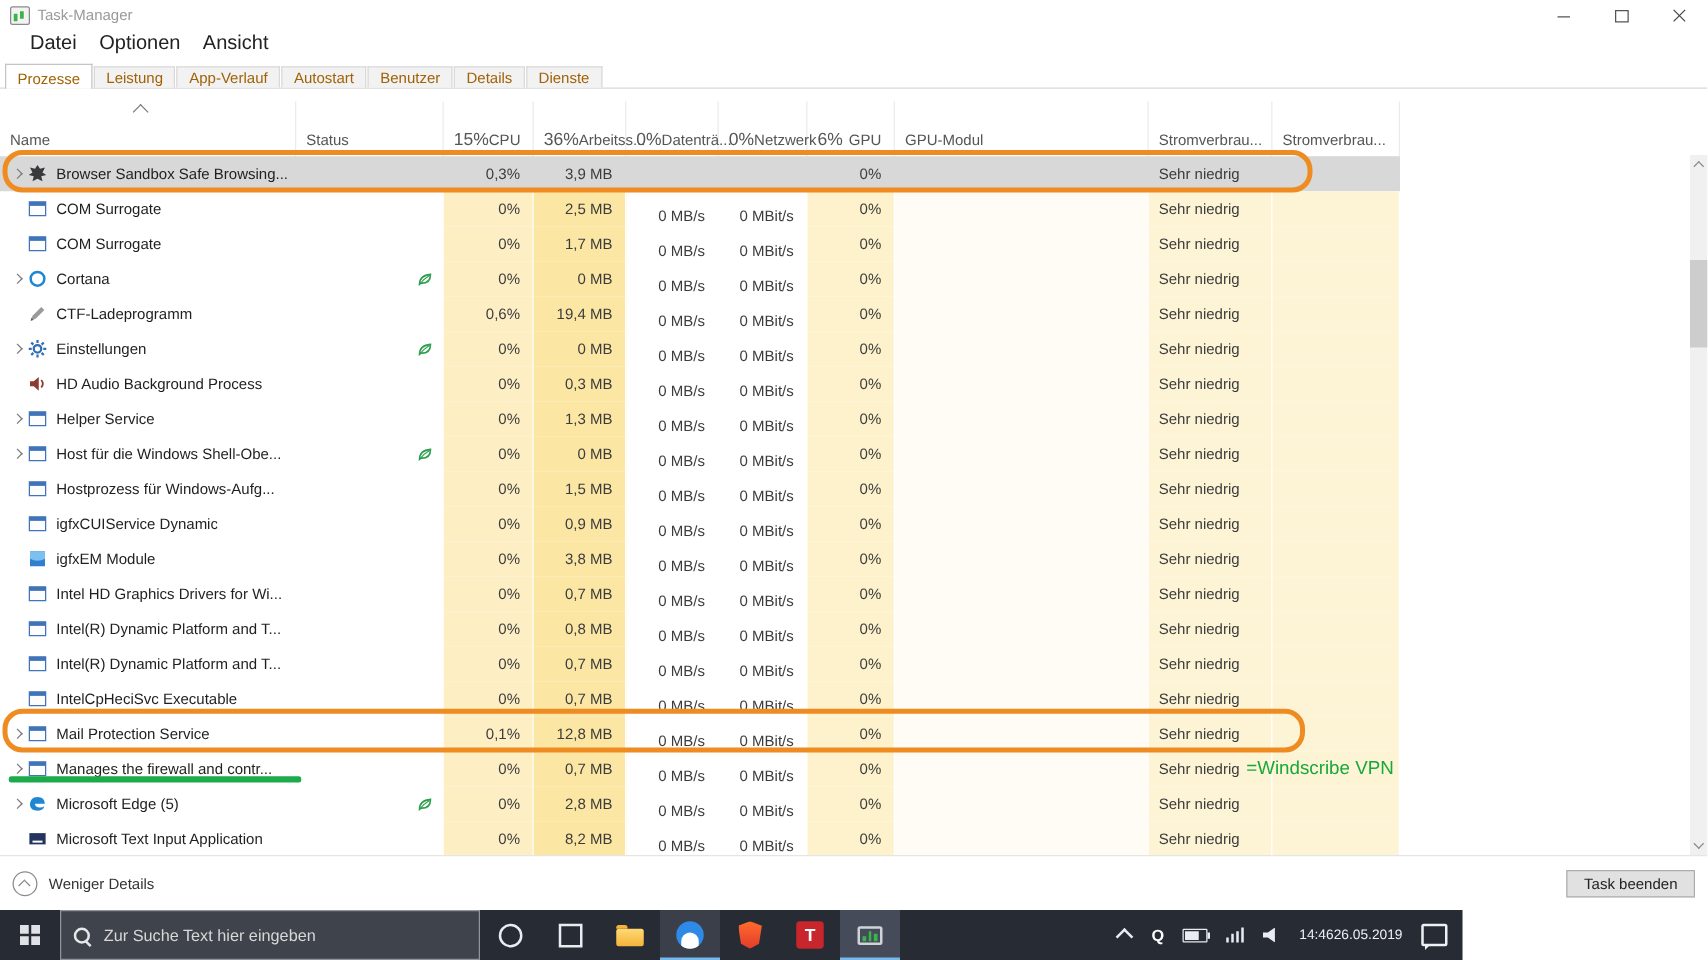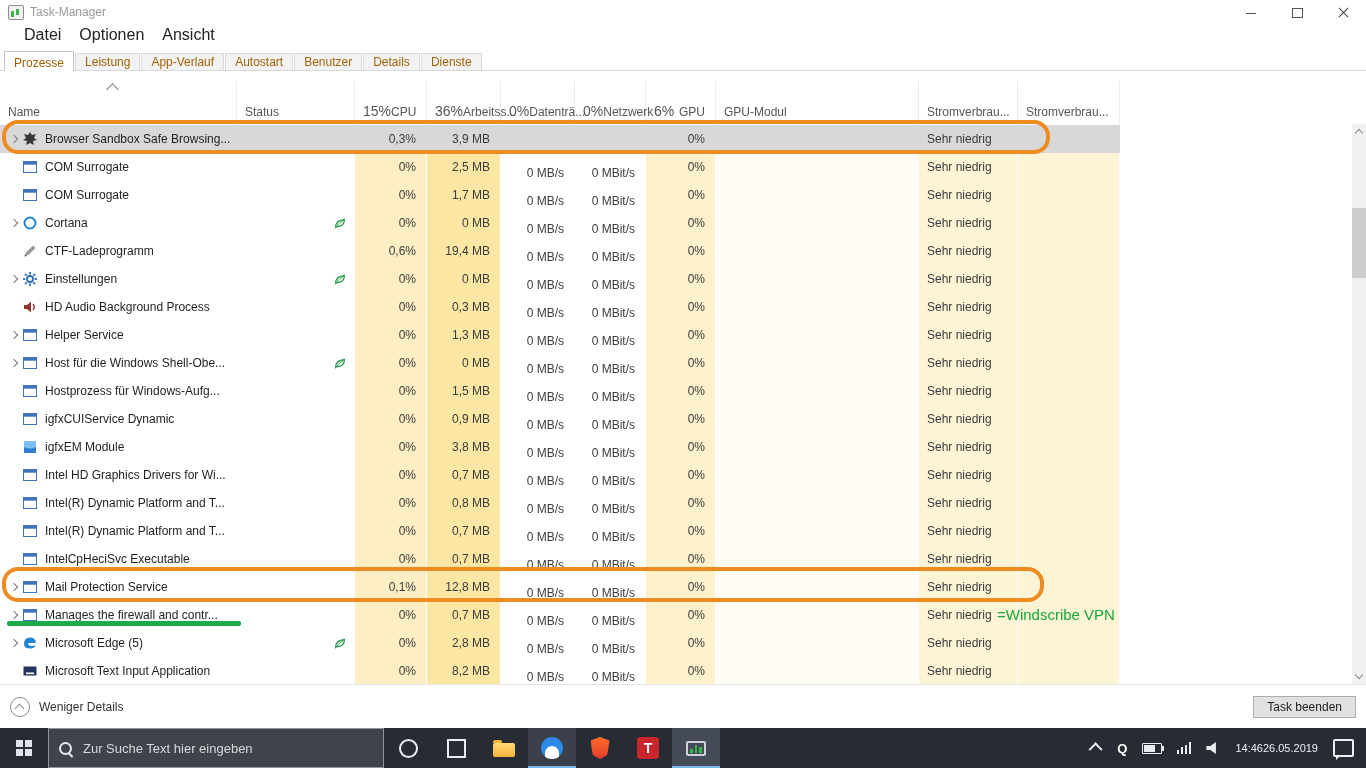--- a/index.html
+++ b/index.html
@@ -94,21 +94,21 @@
   .tm-footer{position:absolute;left:0;bottom:0;width:100%;height:44px;border-top:1px solid #e5e5e5;
     display:flex;align-items:center;padding:0 10px;box-sizing:border-box;background:#fff;}
   .toggle{display:flex;align-items:center;gap:9px;}
   .circ{width:18px;height:18px;border:1px solid #8a8a8a;border-radius:50%;position:relative;}
   .circ::after{content:"";position:absolute;left:5px;top:7px;width:6px;height:6px;border-left:1px solid #8a8a8a;border-top:1px solid #8a8a8a;transform:rotate(45deg);}
   .toggle-label{font-size:12px;color:#333;}
   .endtask{margin-left:auto;background:#e1e1e1;border:1px solid #adadad;font-size:12px;color:#222;
     padding:3px 13px;font-family:inherit;}
 
   
-  .taskbar{position:absolute;left:0;bottom:0;width:1366px;height:40px;background:#272b33;display:flex;align-items:stretch;z-index:10;}
+  .taskbar{position:absolute;left:0;bottom:0;width:1170px;height:40px;background:#272b33;display:flex;align-items:stretch;z-index:10;}
   .tb-start{width:48px;display:flex;align-items:center;justify-content:center;}
   .winlogo{width:16px;height:16px;display:grid;grid-template-columns:7px 7px;grid-template-rows:7px 7px;gap:2px;}
   .winlogo span{background:#dfe3e8;}
   .tb-search{width:336px;background:#3e434c;border:1px solid #90939a;display:flex;align-items:center;padding:0 10px;gap:9px;box-sizing:border-box;}
   .mag{width:9px;height:9px;border:2px solid #e6e8eb;border-radius:50%;position:relative;flex:0 0 9px;}
   .mag::after{content:"";position:absolute;left:8px;top:8px;width:6px;height:2px;background:#e6e8eb;transform:rotate(45deg);transform-origin:0 0;}
   .tb-search input{background:transparent;border:none;outline:none;color:#e8e8e8;font-size:13px;width:100%;font-family:inherit;}
   .tb-search input::placeholder{color:#d8d8d8;opacity:1;}
   .tb-btn{width:48px;display:flex;align-items:center;justify-content:center;position:relative;}
   .tb-btn.open{background:#3a3f4a;box-shadow:inset 0 -2px 0 #76b9ed;}

